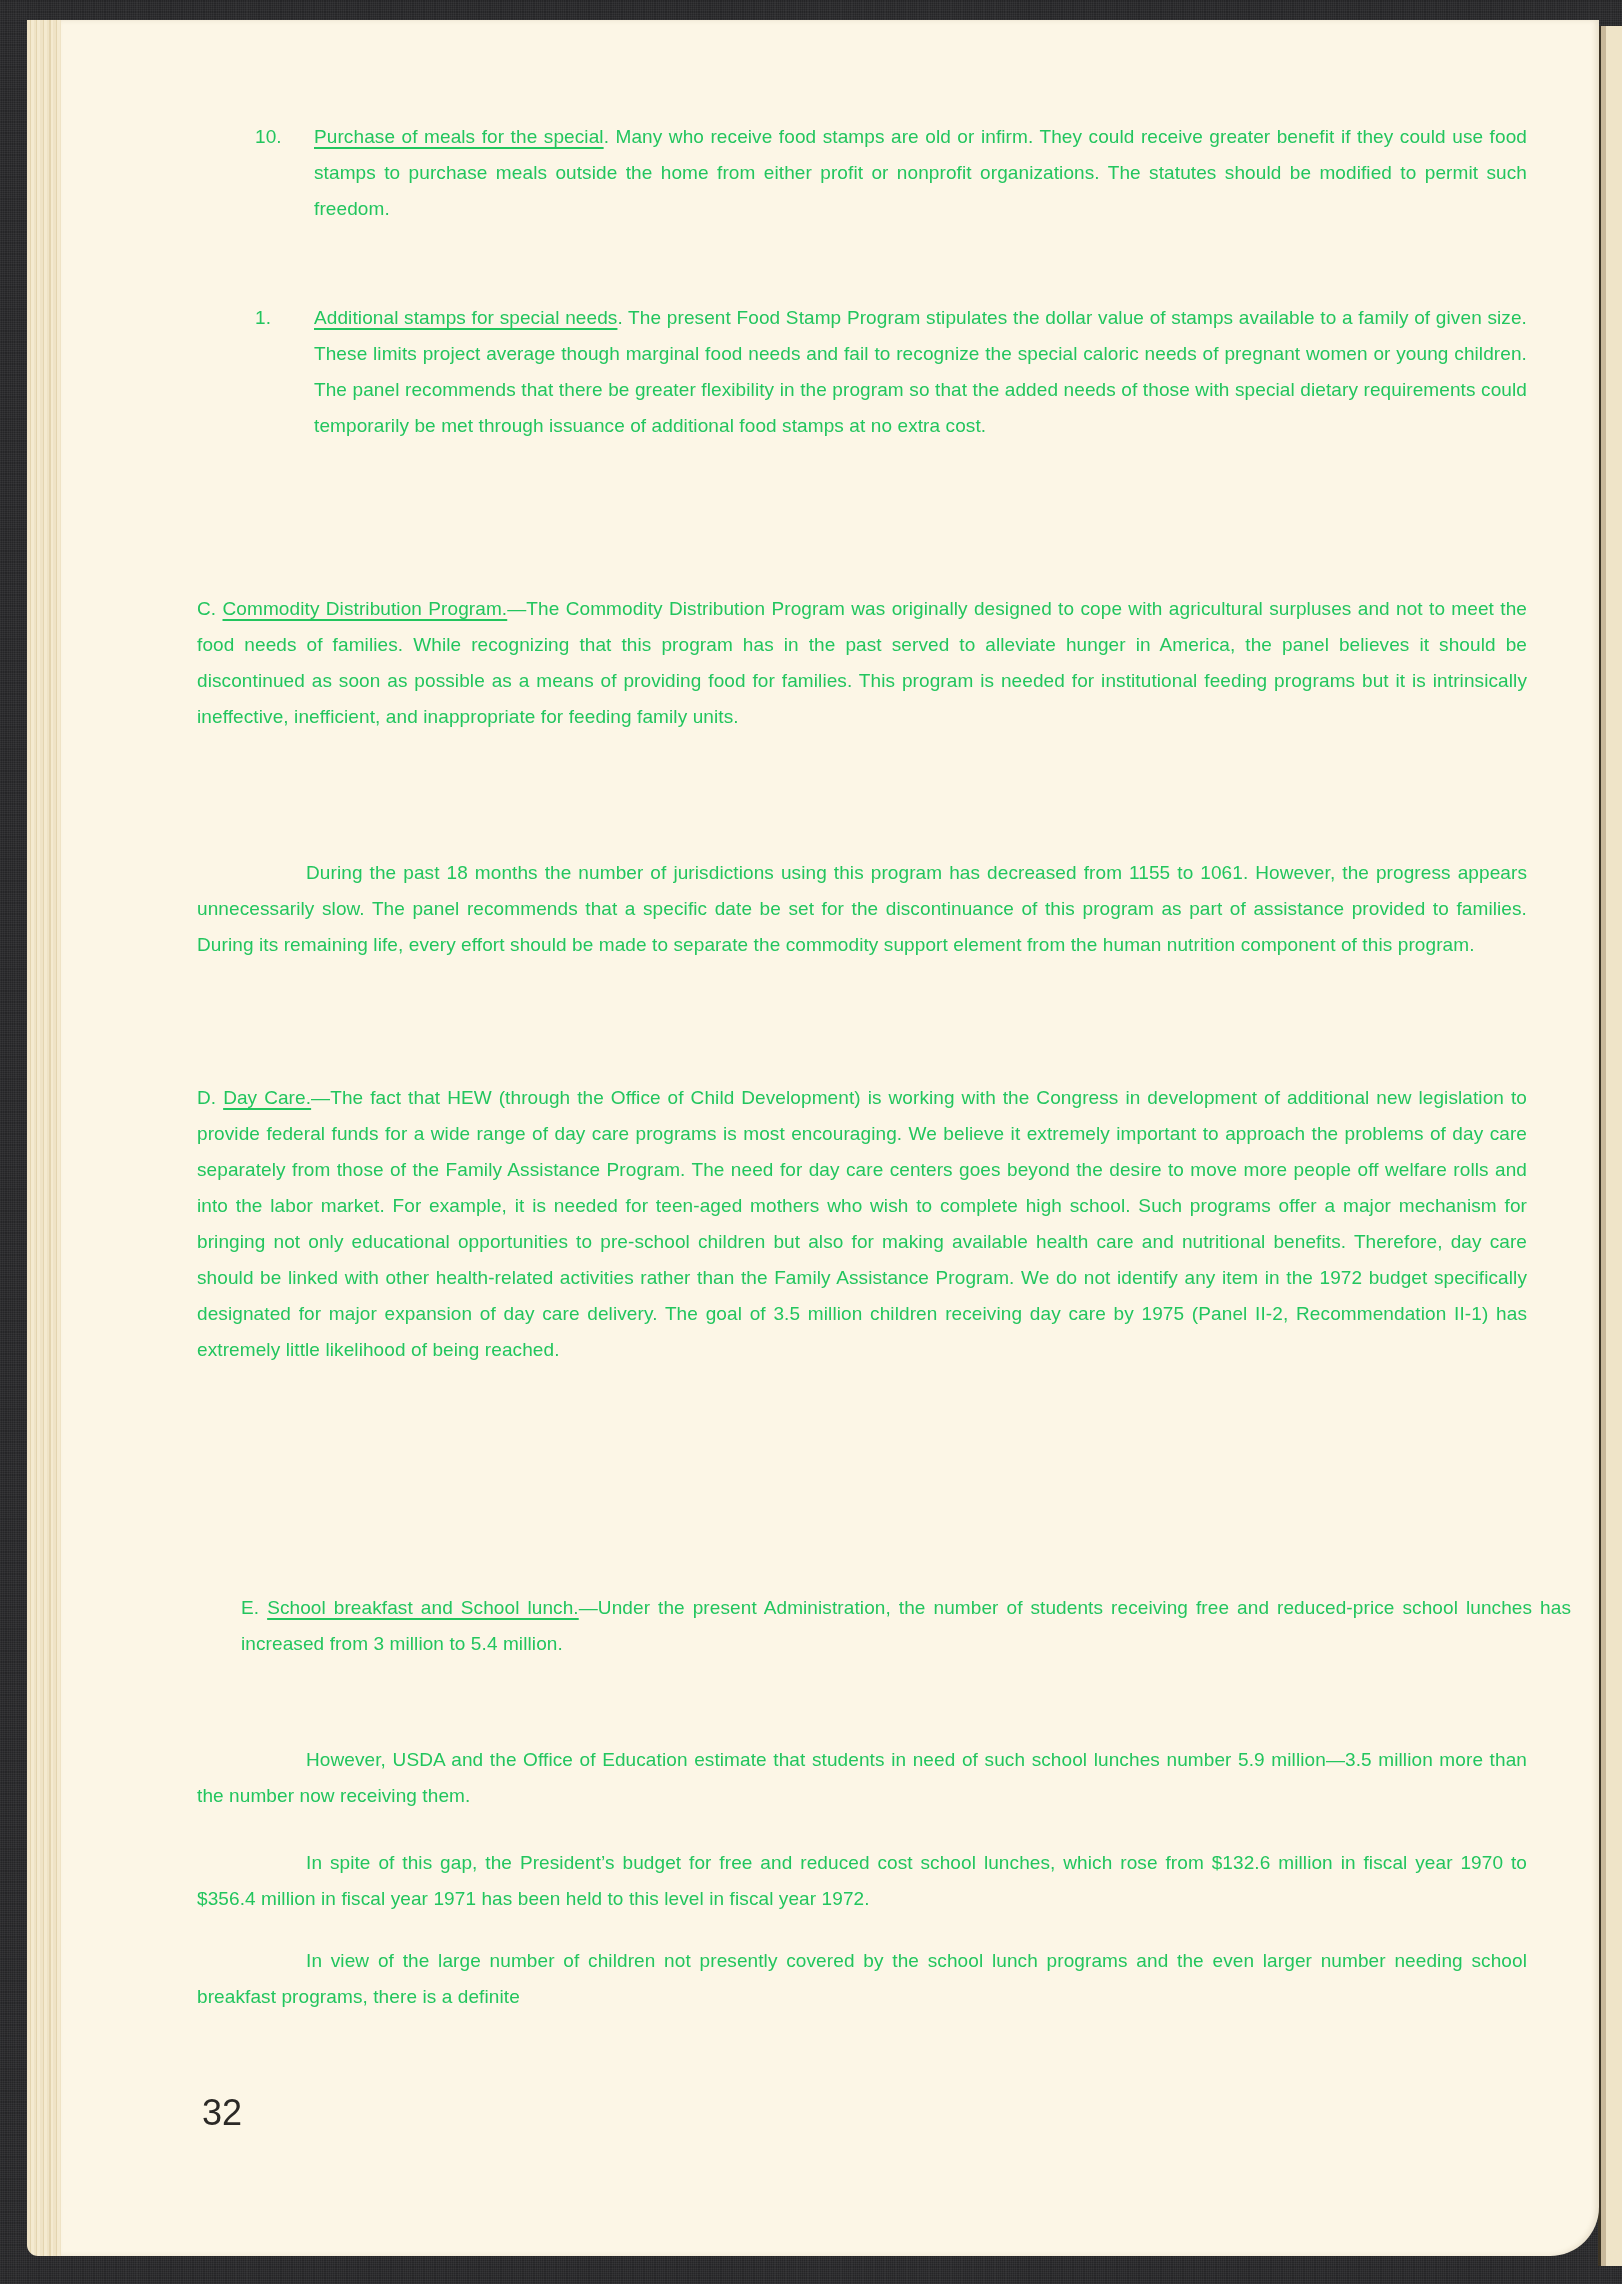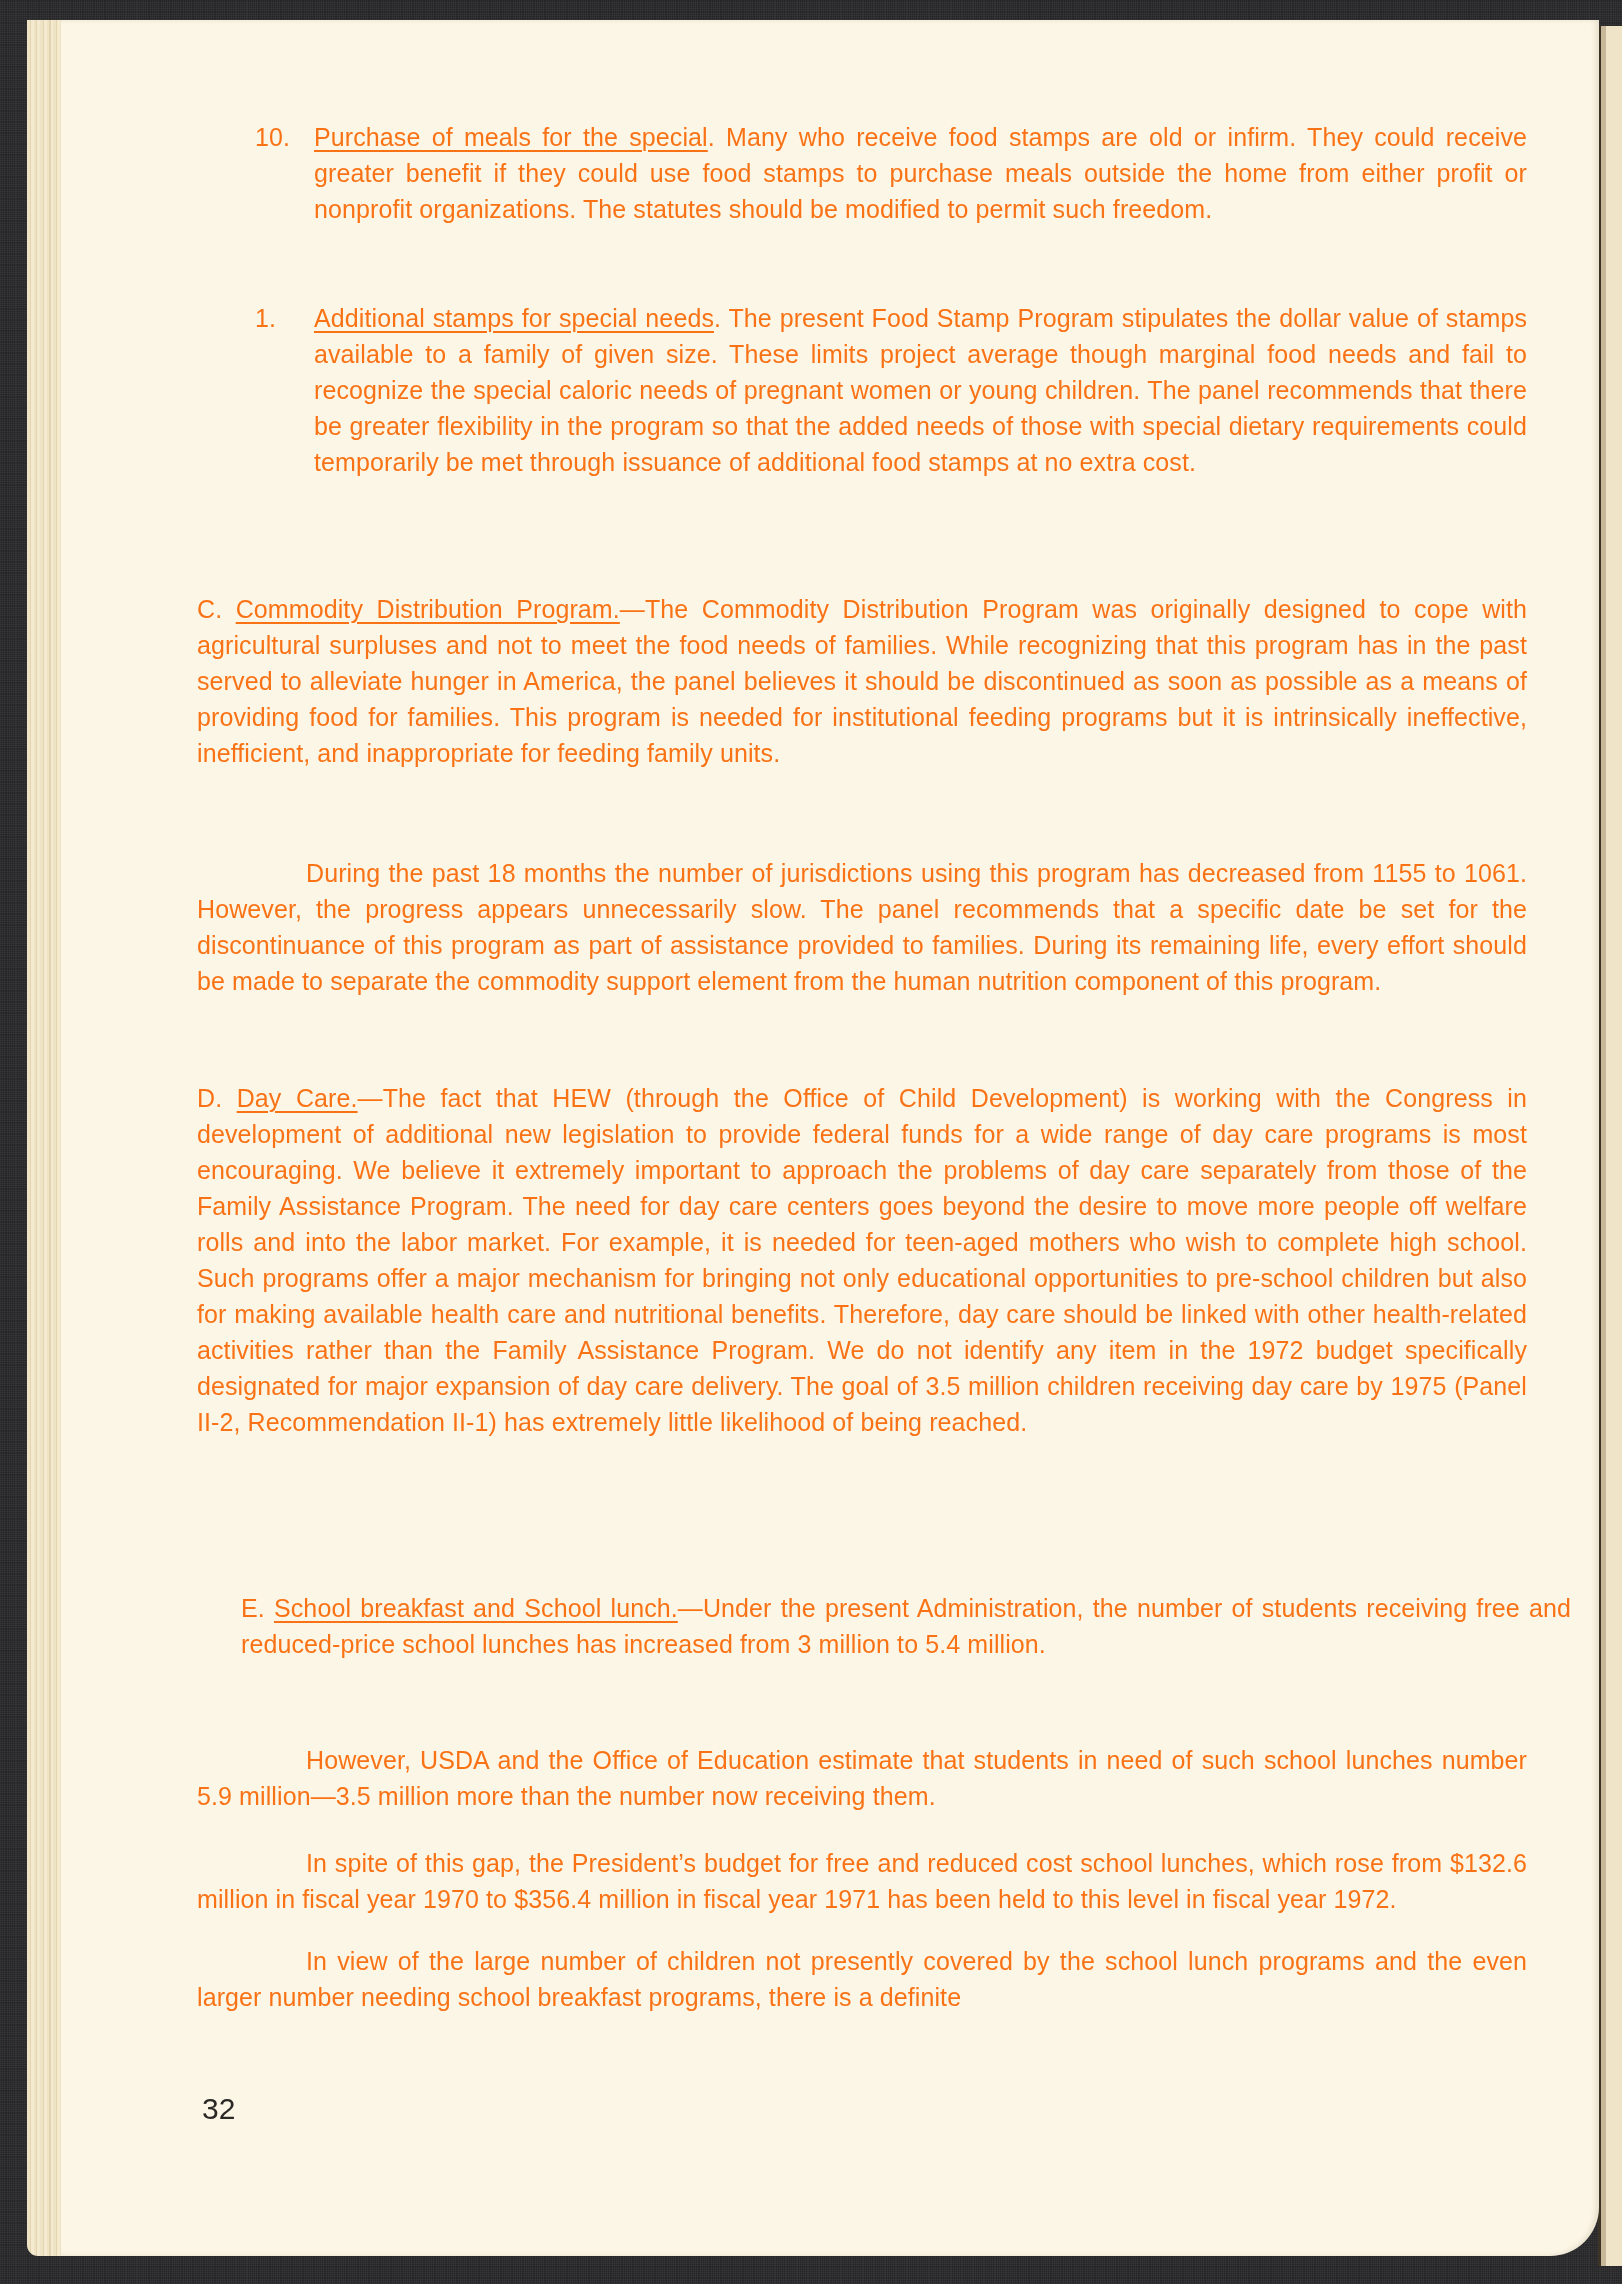--- a/index.html
+++ b/index.html
@@ -36,43 +36,43 @@
     }
     .gutter {
       position: absolute;
       left: 1598px; top: 26px;
       width: 24.6px; height: 2240px;
       background: linear-gradient(90deg, #3b3324 0 3.3px, #c8b89a 3.3px 7.6px, #efe4c8 7.6px 24.6px);
     }
     .text {
       position: absolute;
       font-family: "Liberation Sans", sans-serif;
-      font-size: 25px;
+      font-size: 19px;
       line-height: 36px;
-      color: #f97316;
+      color: #22c55e;
       text-align: justify;
       text-align-last: left;
       letter-spacing: 0.1px;
     }
     .text p { margin: 0; }
     .u { text-decoration: underline; text-decoration-thickness: 2.2px; text-underline-offset: 4.4px; }
     .item {
       position: absolute;
       left: 314px; width: 1213px;
     }
     .item .num {
       position: absolute;
       left: -59px; top: 0;
     }
     .indent { text-indent: 109px; }
     .page-number {
       position: absolute;
       left: 202px; top: 2092px;
       font-family: "Liberation Sans", sans-serif;
-      font-size: 30px;
+      font-size: 36px;
       color: #2b2926;
     }
   </style>
 </head>
 <body>
 
 <div class="backdrop"></div>
 <div class="page-edges"></div>
 <div class="gutter"></div>
 

